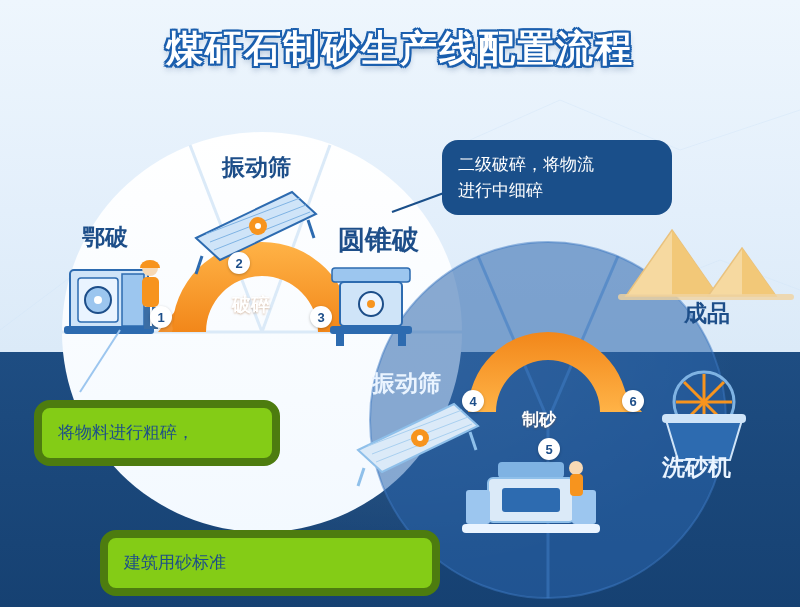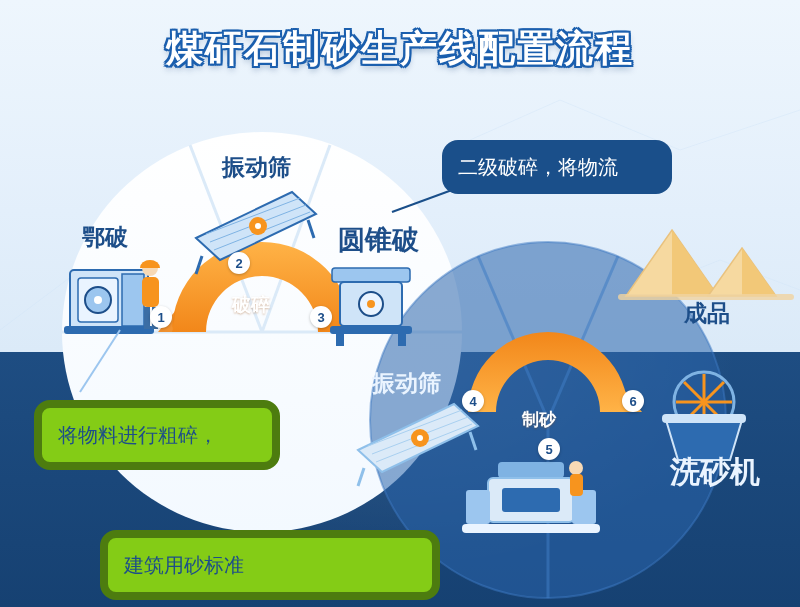--- a/index.html
+++ b/index.html
@@ -45,21 +45,21 @@
       2px 2px 0 #1b5fae, -2px -2px 0 #1b5fae, 2px -2px 0 #1b5fae, -2px 2px 0 #1b5fae,
       0 4px 6px rgba(10,50,100,.35);
   }
   
   .lbl{position:absolute;font-weight:bold;white-space:nowrap;}
   .lbl-dark{color:#1d4e89;}
   .lbl-light{color:#eaf4ff;}
   
   .bubble{
     position:absolute;border-radius:16px;padding:12px 16px;
-    font-size:20px;line-height:1.5;font-weight:normal;
+    font-size:17px;line-height:1.5;font-weight:normal;
   }
   .bubble-dark{background:#1a4f8a;color:#ffffff;}
   .bubble-white{background:#84cc16;color:#1d4e89;border:8px solid #4d7c0f;}
   
   .step{
     position:absolute;width:22px;height:22px;border-radius:50%;
     background:#ffffff;color:#1d4e89;font-size:13px;font-weight:bold;
     display:flex;align-items:center;justify-content:center;
     box-shadow:0 1px 3px rgba(0,0,0,.25);
   }
@@ -231,36 +231,37 @@
 
   <div class="lbl lbl-dark" style="left:82px;top:222px;font-size:23px;">鄂破</div>
 
   <div class="lbl lbl-dark" style="left:222px;top:152px;font-size:23px;">振动筛</div>
 
   <div class="lbl lbl-dark" style="left:338px;top:222px;font-size:27px;">圆锥破</div>
 
   <div class="lbl lbl-light" style="left:372px;top:368px;font-size:23px;">振动筛</div>
 
 
-  <div class="lbl lbl-light" style="left:662px;top:452px;font-size:30px;margin-left:8px;">洗砂机</div>
+  <div class="lbl lbl-light" style="left:662px;top:452px;font-size:23px;">洗砂机</div>
 
   <div class="lbl" style="left:684px;top:298px;font-size:23px;color:#1d4e89;text-align:center;">成品</div>
 
   <div class="arc-label" style="left:232px;top:292px;">破碎</div>
   <div class="arc-label" style="left:522px;top:408px;font-size:17px;">制砂</div>
 
   <div class="step" style="left:150px;top:306px;">1</div>
   <div class="step" style="left:228px;top:252px;">2</div>
   <div class="step" style="left:310px;top:306px;">3</div>
   <div class="step" style="left:462px;top:390px;">4</div>
   <div class="step" style="left:538px;top:438px;">5</div>
   <div class="step" style="left:622px;top:390px;">6</div>
 
   <div class="bubble bubble-dark" style="left:442px;top:140px;width:198px;">
     <div>二级破碎，将物流</div>
+    <div>进行中细碎</div>
   </div>
 
   <div class="bubble bubble-white" style="left:34px;top:400px;width:198px;">
     <div>将物料进行粗碎，</div>
   </div>
 
   <div class="bubble bubble-white" style="left:100px;top:530px;width:292px;">
     <div>建筑用砂标准</div>
   </div>
 

